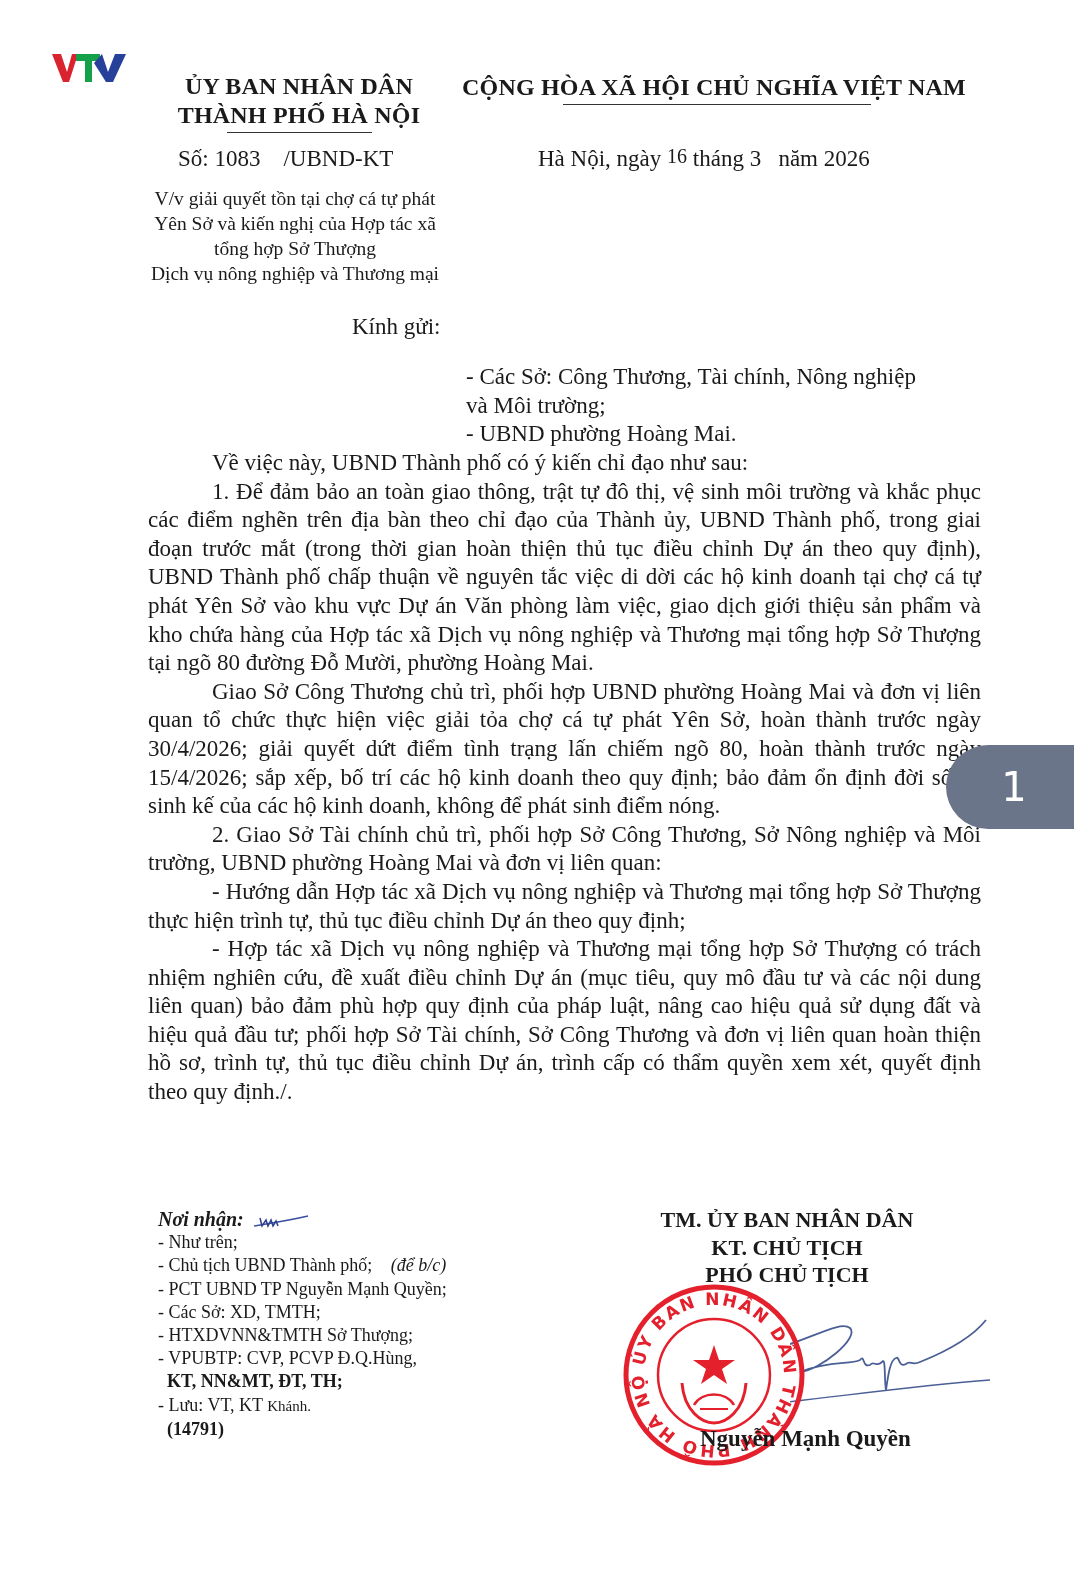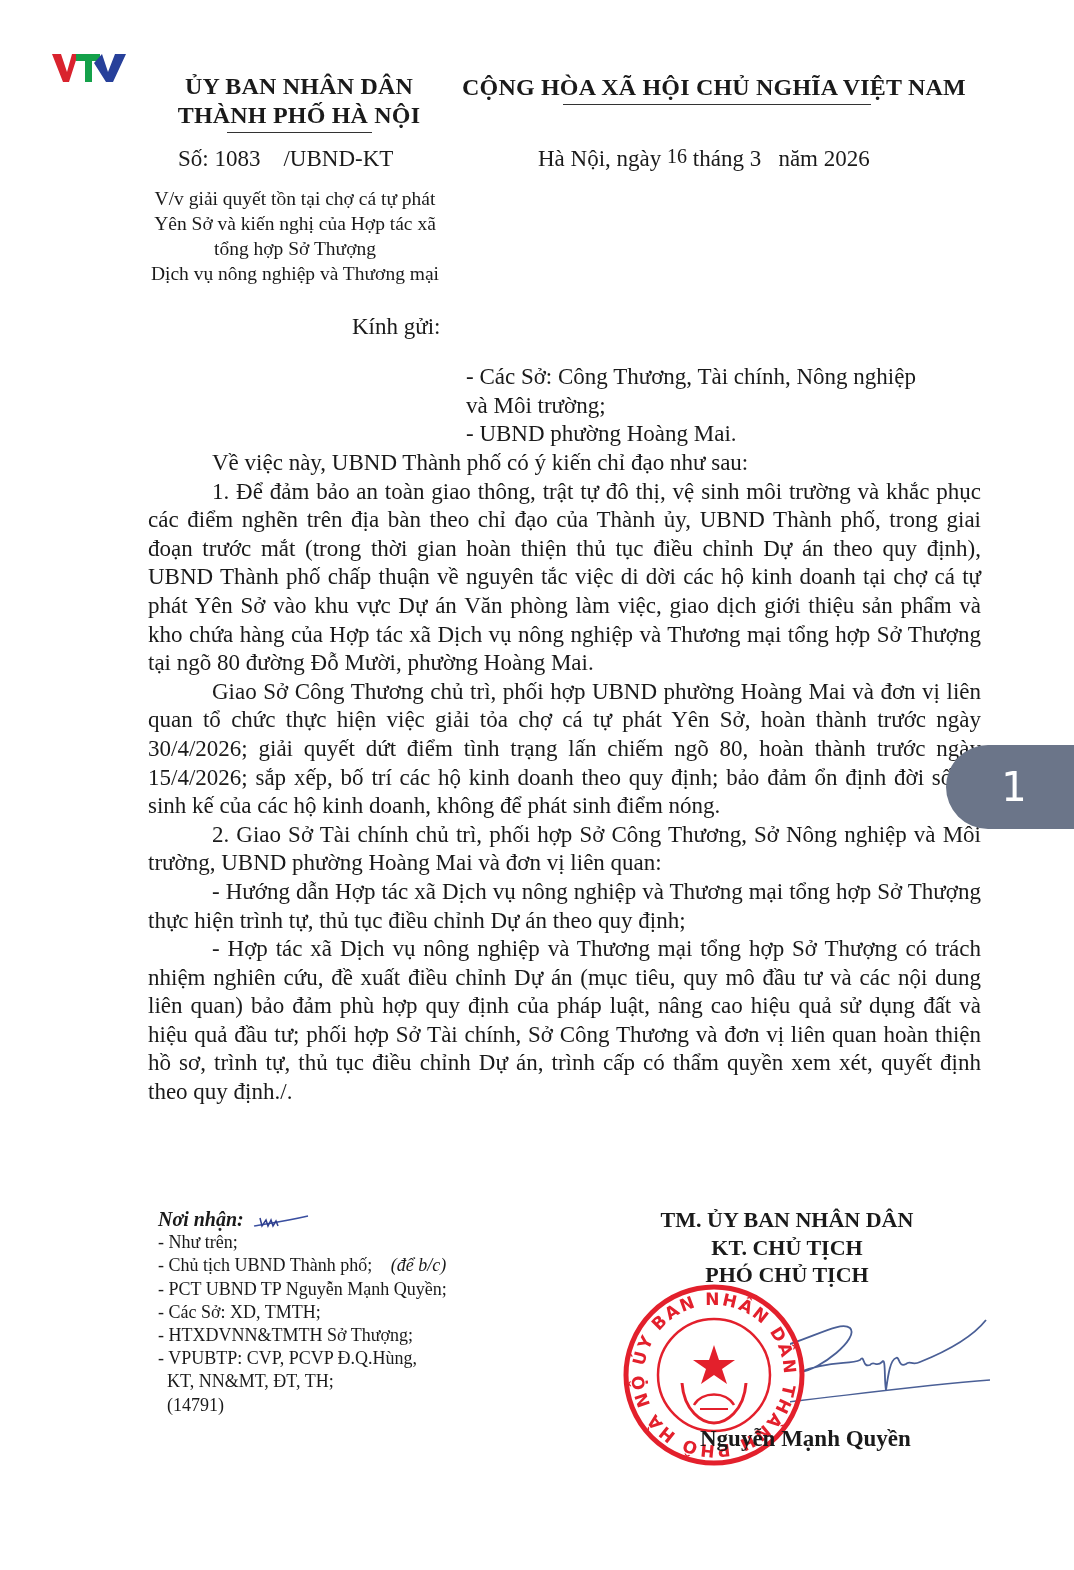--- a/index.html
+++ b/index.html
@@ -31,21 +31,21 @@
 
   .badge {
     right: 0; top: 745px; width: 128px; height: 84px; background: #6b7589;
     border-radius: 42px 0 0 42px; color: #ffffff;
     font-family: "DejaVu Sans", sans-serif; font-size: 40px; line-height: 84px; text-align: center;
     text-indent: 8px;
   }
 
   .noinhan { left: 158px; top: 1208px; width: 350px; font-size: 18px; line-height: 23.2px; }
   .noinhan .title { font-weight: bold; font-style: italic; font-size: 20px; }
-  .noinhan .ind { padding-left: 9px; }
+  .noinhan .ind { padding-left: 9px; font-weight: bold; }
   .noinhan .small { font-size: 15px; }
   .noinhan .it { font-style: italic; margin-left: 14px; }
   .initials { left: 252px; top: 1212px; width: 60px; height: 20px; }
 
   .sign { left: 622px; top: 1206px; width: 330px; text-align: center; }
   .sign div { font-weight: bold; font-size: 22px; line-height: 27.5px; }
   .seal { left: 622px; top: 1283px; width: 184px; height: 184px; }
   .signature { left: 790px; top: 1310px; width: 200px; height: 110px; }
   .signer { left: 700px; top: 1426px; font-weight: bold; font-size: 23px; white-space: nowrap; }
 </style>
@@ -99,20 +99,21 @@
 
 <div class="abs noinhan">
   <div class="title">Nơi nhận:</div>
   <div>- Như trên;</div>
   <div><span>- Chủ tịch UBND Thành phố; </span><span class="it">(để b/c)</span></div>
   <div>- PCT UBND TP Nguyễn Mạnh Quyền;</div>
   <div>- Các Sở: XD, TMTH;</div>
   <div>- HTXDVNN&amp;TMTH Sở Thượng;</div>
   <div>- VPUBTP: CVP, PCVP Đ.Q.Hùng,</div>
   <div class="ind">KT, NN&amp;MT, ĐT, TH;</div>
+  <div><span>- Lưu: VT, KT </span><span class="small">Khánh.</span></div>
   <div class="ind">(14791)</div>
 </div>
 <div class="abs initials">
   <svg width="60" height="20" viewBox="0 0 60 20">
     <path d="M2,14 C12,12 30,10 56,4" stroke="#3a4fa0" stroke-width="1.4" fill="none"></path>
     <path d="M8,6 L10,14 L14,8 L16,14 L19,8 L21,14 L24,9 L26,14" stroke="#2f3f8f" stroke-width="1.5" fill="none"></path>
   </svg>
 </div>
 
 <div class="abs sign">

